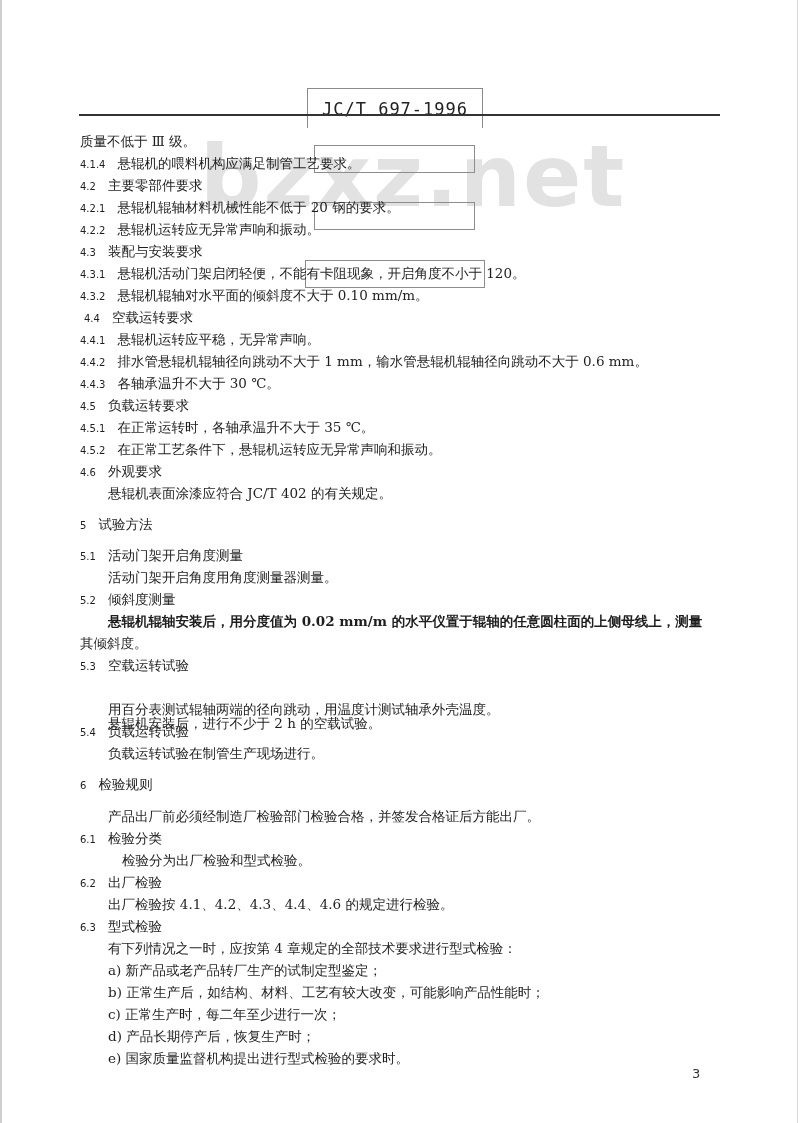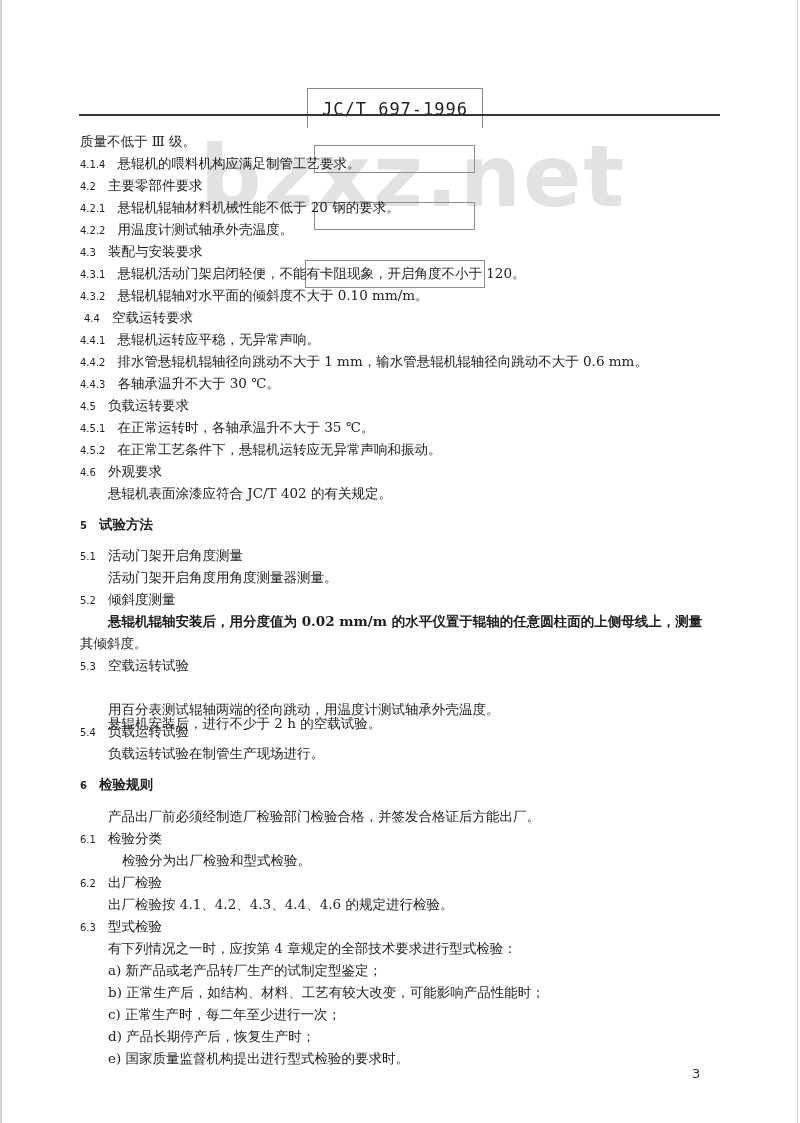--- a/index.html
+++ b/index.html
@@ -12,21 +12,21 @@
                 display: flex; align-items: center; justify-content: center;
                 font-family: "DejaVu Sans Mono", "Liberation Mono", monospace; font-size: 17px; letter-spacing: 1px; color: #222; }
   .header-rule { position: absolute; left: 79px; top: 114px; width: 641px; height: 2px; background: #333; }
   .watermark { position: absolute; left: 200px; top: 133px; font-family: "DejaVu Sans", "Liberation Sans", sans-serif;
                font-weight: bold; font-size: 86px; color: #d9d9d9; opacity: 0.75; letter-spacing: 2px; line-height: 1; }
   .overlay-box { position: absolute; border: 1px solid #8d8d8d; box-sizing: border-box; }
   .content { position: absolute; left: 80px; top: 131px; width: 640px; font-size: 13.5px; }
   .line { position: absolute; white-space: nowrap; line-height: 20px; }
   .num { display: inline-block; font-family: "DejaVu Sans", "Liberation Sans", sans-serif; font-size: 10px; }
   .gap { display: inline-block; width: 12px; }
-  .h1 { font-weight: bold; }
+  .h1 { font-weight: normal; }
   .page-number { position: absolute; left: 692px; top: 1066px; font-family: "DejaVu Sans", "Liberation Sans", sans-serif; font-size: 13px; color: #333; }
 </style>
 </head>
 <body>
 
 <div class="page-edge-left"></div>
 <div class="page-edge-right"></div>
 
 <div class="header-box">
   <span>JC/T 697-1996</span>
@@ -37,21 +37,21 @@
 
 <div class="overlay-box" style="left:314px;top:145px;width:161px;height:28px;"></div>
 <div class="overlay-box" style="left:314px;top:202px;width:161px;height:28px;"></div>
 <div class="overlay-box" style="left:305px;top:260px;width:180px;height:28px;"></div>
 
 <div class="content" id="content">
     <div class="line" style="top: 0px; left: 0px;"><span>质量不低于 Ⅲ 级。</span></div>
     <div class="line" style="top: 22px; left: 0px;"><span class="num">4.1.4</span><span class="gap"></span><span>悬辊机的喂料机构应满足制管工艺要求。</span></div>
     <div class="line" style="top: 44px; left: 0px;"><span class="num">4.2</span><span class="gap"></span><span>主要零部件要求</span></div>
     <div class="line" style="top: 66px; left: 0px;"><span class="num">4.2.1</span><span class="gap"></span><span>悬辊机辊轴材料机械性能不低于 20 钢的要求。</span></div>
-    <div class="line" style="top: 88px; left: 0px;"><span class="num">4.2.2</span><span class="gap"></span><span>用温度计测试轴承外壳温度。</span></div>
+    <div class="line" style="top: 88px; left: 0px;"><span class="num">4.2.2</span><span class="gap"></span><span>悬辊机运转应无异常声响和振动。</span></div>
     <div class="line" style="top: 110px; left: 0px;"><span class="num">4.3</span><span class="gap"></span><span>装配与安装要求</span></div>
     <div class="line" style="top: 132px; left: 0px;"><span class="num">4.3.1</span><span class="gap"></span><span>悬辊机活动门架启闭轻便，不能有卡阻现象，开启角度不小于 120。</span></div>
     <div class="line" style="top: 154px; left: 0px;"><span class="num">4.3.2</span><span class="gap"></span><span>悬辊机辊轴对水平面的倾斜度不大于 0.10 mm/m。</span></div>
     <div class="line" style="top: 176px; left: 4px;"><span class="num">4.4</span><span class="gap"></span><span>空载运转要求</span></div>
     <div class="line" style="top: 198px; left: 0px;"><span class="num">4.4.1</span><span class="gap"></span><span>悬辊机运转应平稳，无异常声响。</span></div>
     <div class="line" style="top: 220px; left: 0px;"><span class="num">4.4.2</span><span class="gap"></span><span>排水管悬辊机辊轴径向跳动不大于 1 mm，输水管悬辊机辊轴径向跳动不大于 0.6 mm。</span></div>
     <div class="line" style="top: 242px; left: 0px;"><span class="num">4.4.3</span><span class="gap"></span><span>各轴承温升不大于 30 ℃。</span></div>
     <div class="line" style="top: 264px; left: 0px;"><span class="num">4.5</span><span class="gap"></span><span>负载运转要求</span></div>
     <div class="line" style="top: 286px; left: 0px;"><span class="num">4.5.1</span><span class="gap"></span><span>在正常运转时，各轴承温升不大于 35 ℃。</span></div>
     <div class="line" style="top: 308px; left: 0px;"><span class="num">4.5.2</span><span class="gap"></span><span>在正常工艺条件下，悬辊机运转应无异常声响和振动。</span></div>

